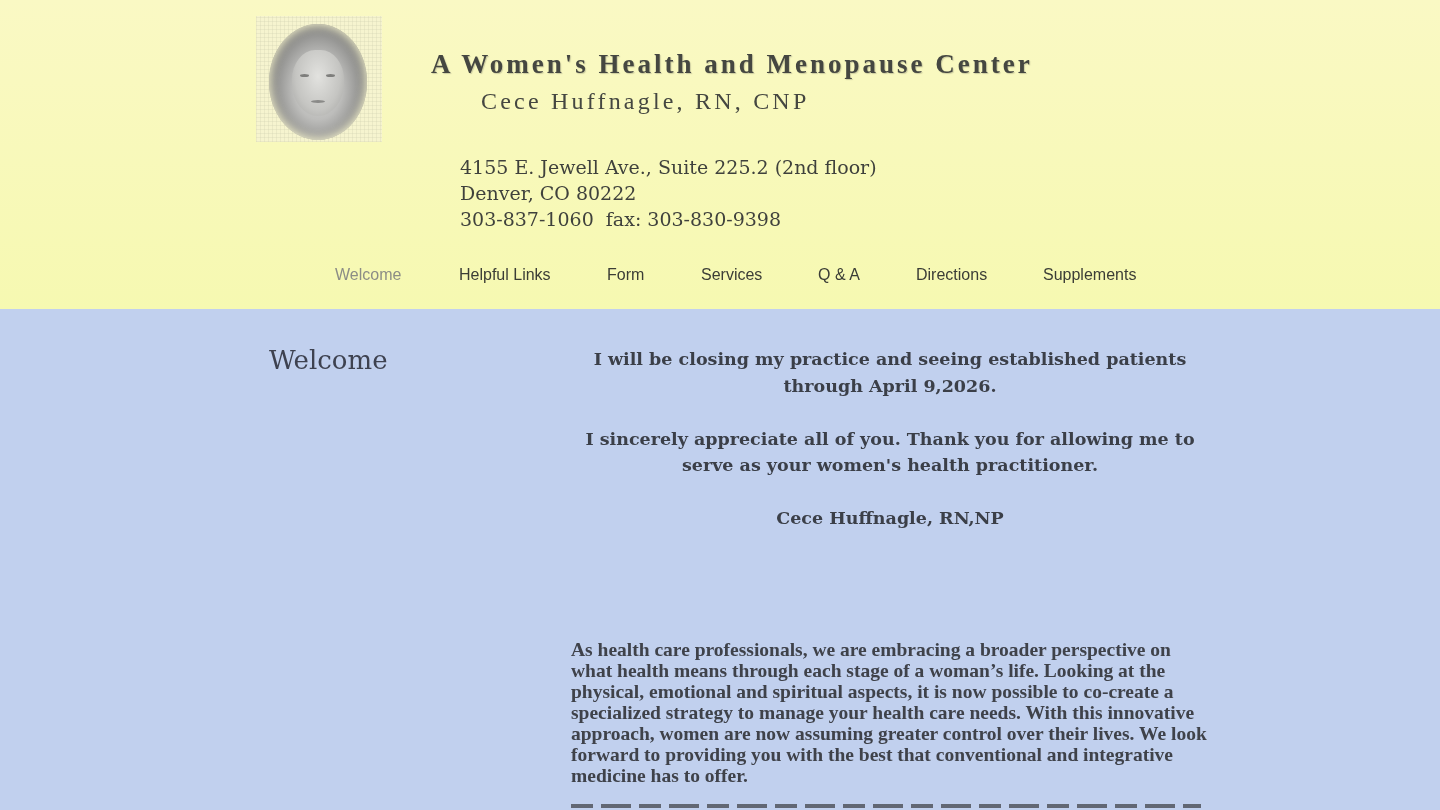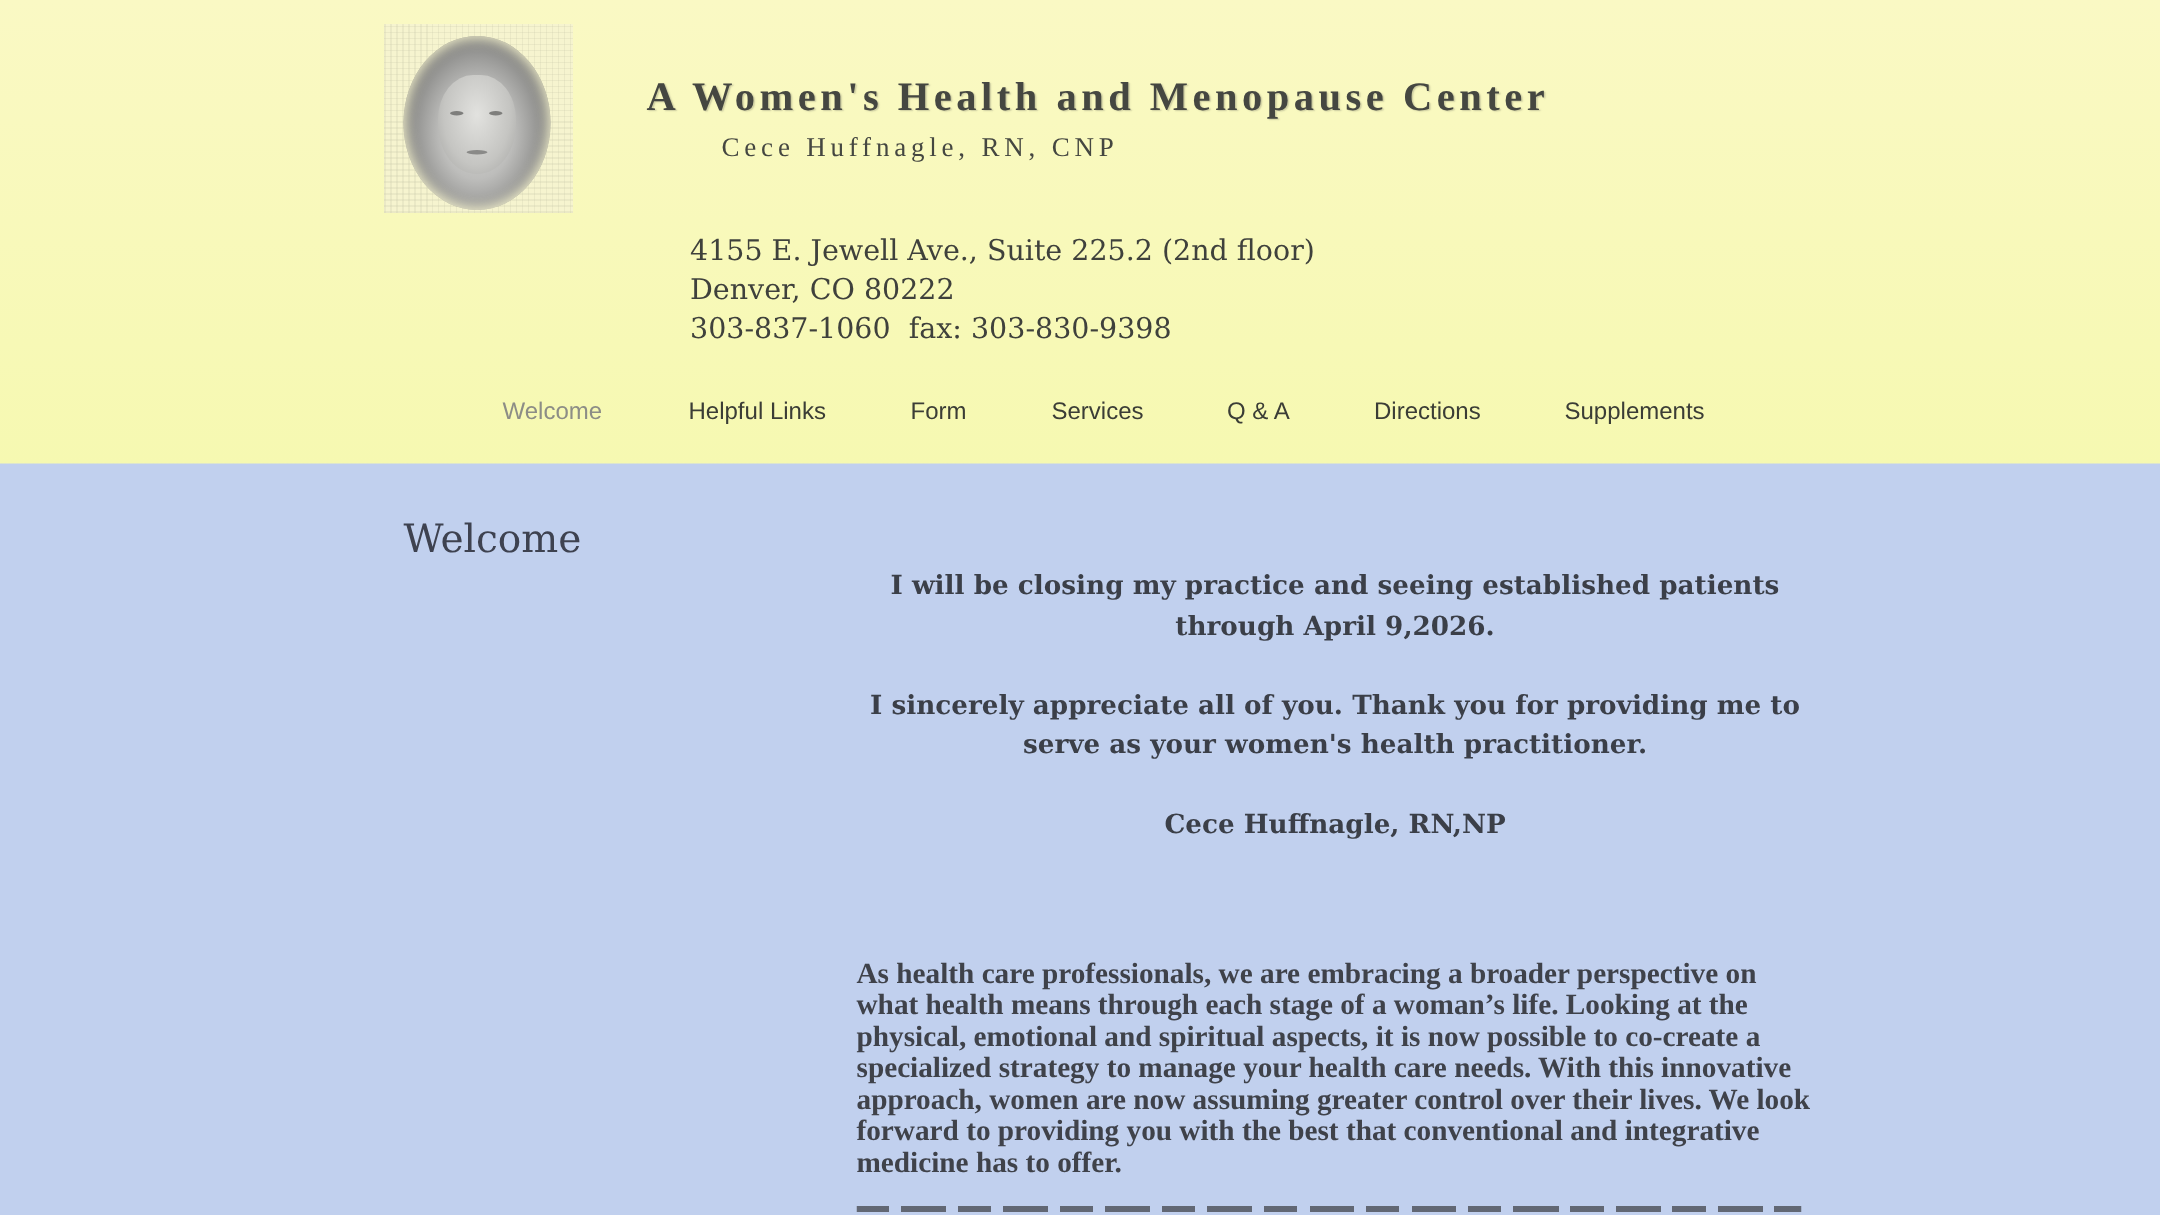--- a/index.html
+++ b/index.html
@@ -33,42 +33,42 @@
   .logo .eye { position:absolute; width:9px; height:3px; background:#7e7e7c; border-radius:50%; top:58px; }
   .logo .mouth { position:absolute; left:55px; top:84px; width:14px; height:3px; background:#8a8a88; border-radius:50%; }
   .site-title {
     position: absolute; left: 431px; top: 49px;
     font-size: 27px; font-weight: bold; letter-spacing: 3px; color: #454741;
     text-shadow: 1px 1px 1px rgba(120,120,100,0.35);
     white-space: nowrap;
   }
   .site-subtitle {
     position: absolute; left: 481px; top: 88px;
-    font-size: 18px; letter-spacing: 3.2px; color: #454741; white-space: nowrap;
+    font-size: 24px; letter-spacing: 3.2px; color: #454741; white-space: nowrap;
   }
   .address {
     position: absolute; left: 460px; top: 154px; width: 416px;
     font-family: "DejaVu Serif", serif; font-size: 19px; line-height: 26px; color: #3f413c;
   }
   .address div { white-space: pre; }
   .nav {
     position: absolute; left: 0; top: 266px; width: 1440px; height: 22px;
     font-family: "Liberation Sans", sans-serif; font-size: 16px;
   }
   .nav a {
     position: absolute; top: 0; color: #3b3d36; text-decoration: none; white-space: nowrap; cursor: pointer;
   }
   .nav a.active { color: #8c8d86; }
   .page-heading {
     position: absolute; left: 269px; top: 345px;
     font-family: "DejaVu Serif", serif; font-size: 26px; color: #3e4250; font-weight: normal; margin: 0;
   }
   .notice {
     position: absolute; left: 571px; top: 346px; width: 638px;
-    text-align: center; font-family: "DejaVu Serif", serif; font-weight: bold; font-size: 17.5px; line-height: 26.5px; color: #3b3f48; margin-top: 32px;
+    text-align: center; font-family: "DejaVu Serif", serif; font-weight: bold; font-size: 17.5px; line-height: 26.5px; color: #3b3f48;
   }
   .notice p { margin: 0 0 26.5px 0; }
   .intro {
     position: absolute; left: 571px; top: 639px; width: 640px;
     font-family: "Liberation Serif", serif; font-size: 19.5px; line-height: 21px; color: #3f424a; margin: 0; font-weight: bold;
   }
   .next-para {
     position: absolute; left: 571px; top: 801px; width: 630px; height: 9px; overflow: hidden;
   }
   .next-para span {
@@ -103,21 +103,21 @@
     <a style="left:818px">Q &amp; A</a>
     <a style="left:916px">Directions</a>
     <a style="left:1043px">Supplements</a>
   </nav>
 </div>
 
 <h1 class="page-heading">Welcome</h1>
 
 <div class="notice">
   <p>I will be closing my practice and seeing established patients through April 9,2026.</p>
-  <p>I sincerely appreciate all of you. Thank you for providing me to serve as your women's health practitioner.</p>
+  <p>I sincerely appreciate all of you. Thank you for allowing me to serve as your women's health practitioner.</p>
   <div>Cece Huffnagle, RN,NP</div>
 </div>
 
 <p class="intro">As health care professionals, we are embracing a broader perspective on what health means through each stage of a woman’s life. Looking at the physical, emotional and spiritual aspects, it is now possible to co-create a specialized strategy to manage your health care needs. With this innovative approach, women are now assuming greater control over their lives. We look forward to providing you with the best that conventional and integrative medicine has to offer.</p>
 
 <div class="next-para">
     <span></span>
   </div>
 
 </body></html>

